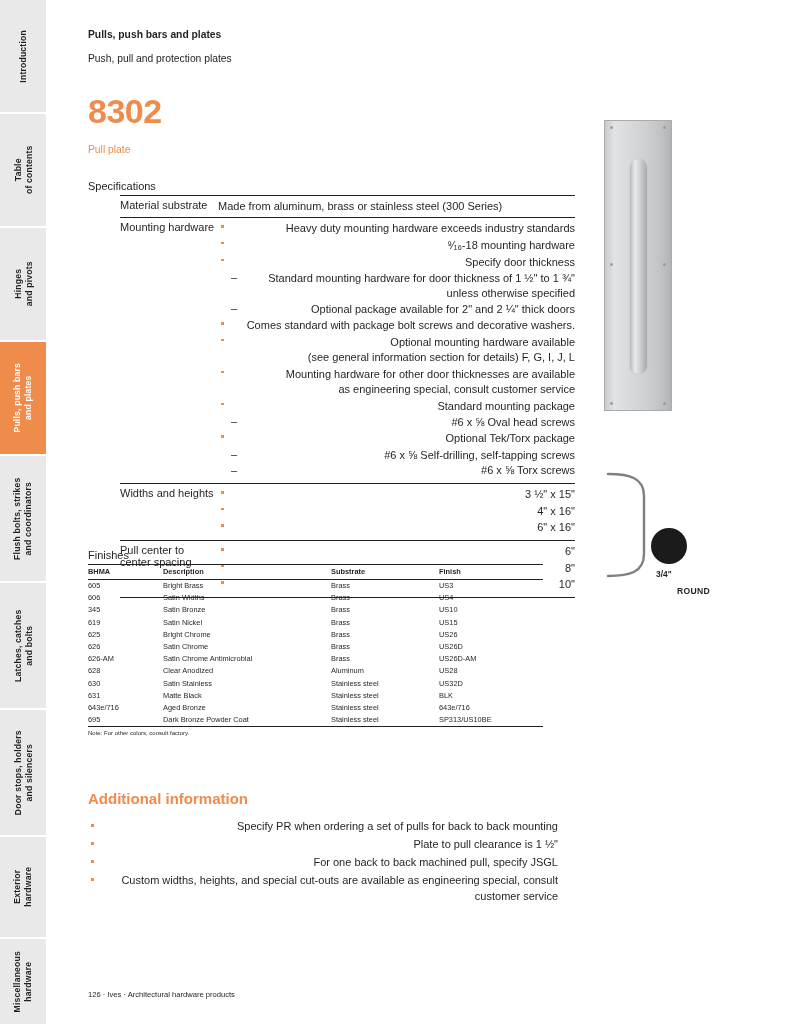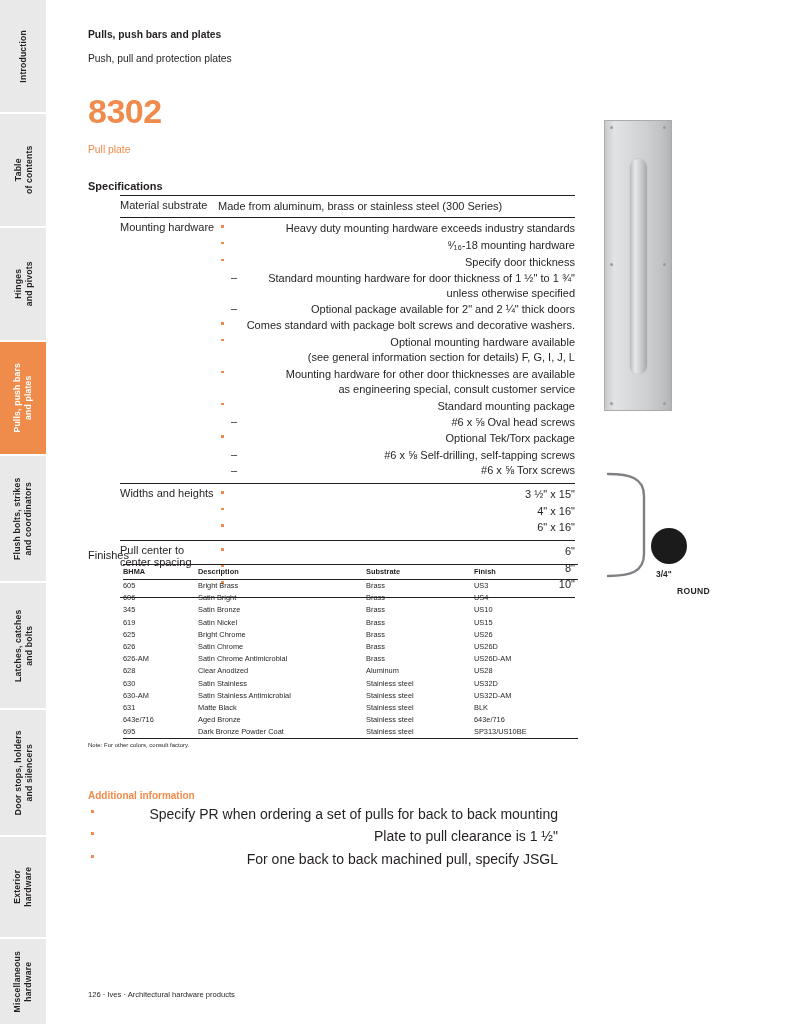--- a/index.html
+++ b/index.html
@@ -80,21 +80,21 @@
     font-weight: normal;
   }
 
   .sec-title {
     font-size: 11px;
     font-weight: normal;
     color: #231f20;
   }
 
   #spec-block { position: absolute; left: 0; top: 180px; width: 455px; }
-  #spec-block .sec-title { padding-bottom: 3px; font-weight: bold; }
+  #spec-block .sec-title { padding-bottom: 3px; }
 
   table.spec {
     width: 455px;
     border-collapse: collapse;
     font-size: 11px;
     margin-left: 32px;
   }
   table.spec td {
     vertical-align: top;
     padding: 3px 0 3px 0;
@@ -134,21 +134,20 @@
   }
   .plain-line { line-height: 1.38; }
 
   
   #fin-block { position: absolute; left: 0; top: 549px; width: 455px; }
   #fin-block .sec-title { padding-bottom: 3px; }
   table.fin {
     width: 455px;
     border-collapse: collapse;
     font-size: 7.4px;
-    margin-left: 35px;
   }
   table.fin th {
     text-align: left;
     font-size: 7.4px;
     font-weight: bold;
     padding: 2px 4px 2.5px 0;
     border-top: 0.6px solid #231f20;
     border-bottom: 0.6px solid #231f20;
   }
   table.fin td {
@@ -158,27 +157,27 @@
   table.fin tr.last td { border-bottom: 0.6px solid #231f20; }
   th.c1, td.c1 { width: 75px; }
   th.c2, td.c2 { width: 168px; }
   th.c3, td.c3 { width: 108px; }
   th.c4, td.c4 { width: 104px; }
   .fin-note { font-size: 6px; padding-top: 3px; }
 
   
   #addl { position: absolute; left: 0; top: 790px; width: 470px; }
   #addl .addl-title {
-    font-size: 10px;
+    font-size: 15px;
     color: #ef8b4b;
     font-weight: bold;
-    margin-bottom: 4px;
+    margin-bottom: 12px;
   }
   #addl ul.bullets > li {
-    font-size: 14px;
+    font-size: 11px;
     margin-bottom: 2.5px;
     padding-left: 12px;
     line-height: 1.42;
   }
   #addl ul.bullets > li:before { top: 5px; width: 3px; height: 3px; }
 
   
   #footer {
     position: absolute;
     left: 0; top: 990px;
@@ -343,21 +342,21 @@
         </thead>
       <tbody id="fin-body">
           <tr>
             <td class="c1">605</td>
             <td class="c2">Bright Brass</td>
             <td class="c3">Brass</td>
             <td class="c4">US3</td>
           </tr>
           <tr>
             <td class="c1">606</td>
-            <td class="c2">Satin Bright</td>
+            <td class="c2">Satin Widths</td>
             <td class="c3">Brass</td>
             <td class="c4">US4</td>
           </tr>
           <tr>
             <td class="c1">345</td>
             <td class="c2">Satin Bronze</td>
             <td class="c3">Brass</td>
             <td class="c4">US10</td>
           </tr>
           <tr>
@@ -388,26 +387,20 @@
             <td class="c1">628</td>
             <td class="c2">Clear Anodized</td>
             <td class="c3">Aluminum</td>
             <td class="c4">US28</td>
           </tr>
           <tr>
             <td class="c1">630</td>
             <td class="c2">Satin Stainless</td>
             <td class="c3">Stainless steel</td>
             <td class="c4">US32D</td>
-          </tr>
-          <tr>
-            <td class="c1">630-AM</td>
-            <td class="c2">Satin Stainless Antimicrobial</td>
-            <td class="c3">Stainless steel</td>
-            <td class="c4">US32D-AM</td>
           </tr>
           <tr>
             <td class="c1">631</td>
             <td class="c2">Matte Black</td>
             <td class="c3">Stainless steel</td>
             <td class="c4">BLK</td>
           </tr>
           <tr>
             <td class="c1">643e/716</td>
             <td class="c2">Aged Bronze</td>
@@ -424,20 +417,21 @@
     </table>
     <div class="fin-note">Note: For other colors, consult factory.</div>
   </div>
 
   <div id="addl">
     <div class="addl-title">Additional information</div>
     <ul class="bullets" id="addl-list">
         <li>Specify PR when ordering a set of pulls for back to back mounting</li>
         <li>Plate to pull clearance is 1 ½"</li>
         <li>For one back to back machined pull, specify JSGL</li>
+        <li>Custom widths, heights, and special cut-outs are available as engineering special, consult customer service</li>
       </ul>
   </div>
 
   <div id="footer">126  ·  Ives  ·  Architectural hardware products</div>
 
   <div id="plate-img">
     <div class="screw" style="left:5px;  top:5px;"></div>
     <div class="screw" style="right:5px; top:5px;"></div>
     <div class="screw" style="left:5px;  top:142px;"></div>
     <div class="screw" style="right:5px; top:142px;"></div>

